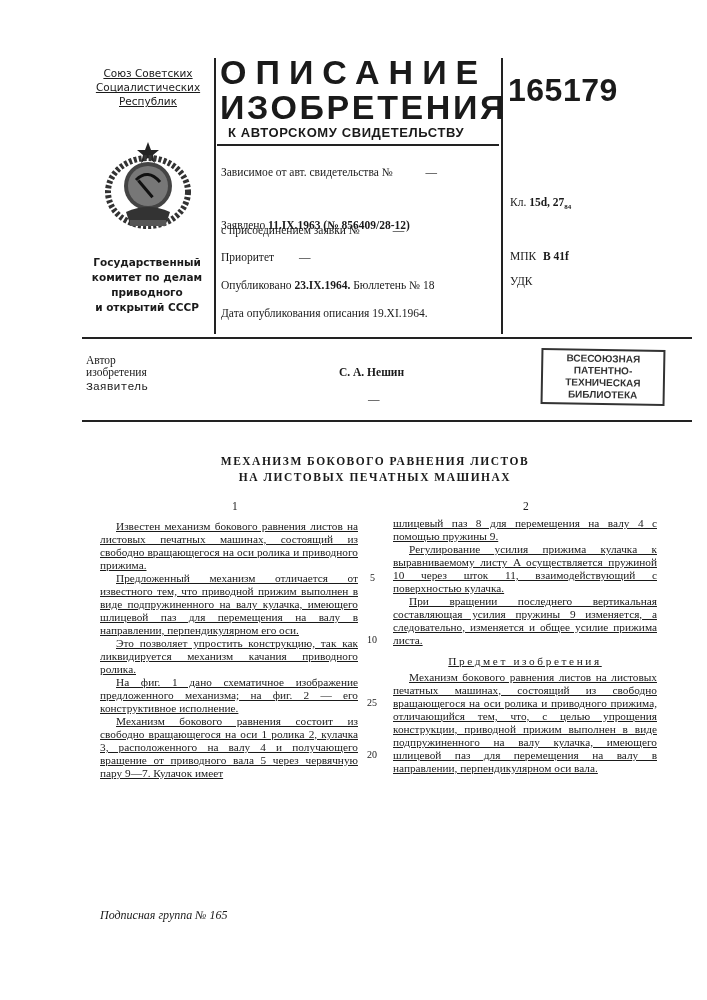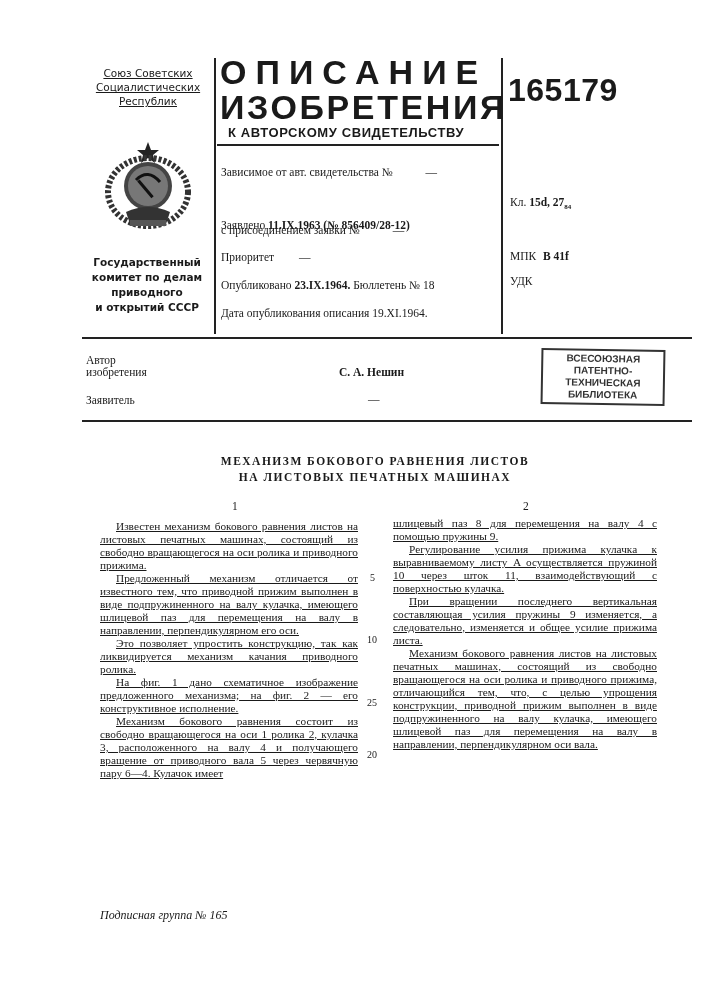--- a/index.html
+++ b/index.html
@@ -105,21 +105,21 @@
 </div>
 <div class="abs meta" style="left:510px; top:275px;">УДК</div>
 
 <div class="abs hline" style="left:82px; top:337px; width:610px; height:1.5px;"></div>
 
 <div class="abs meta" style="left:86px; top:354px; line-height:12px;">
   <div>Автор</div>
   <div>изобретения</div>
 </div>
 <div class="abs meta" style="left:339px; top:366px; font-weight:bold;">С. А. Нешин</div>
-<div class="abs meta" style="left:86px; top:394px;">Заявитель</div>
+<div class="abs meta" style="left:86px; top:380px;font-family:Liberation Mono, monospace;">Заявитель</div>
 <div class="abs meta" style="left:368px; top:393px;">—</div>
 
 <div class="abs stamp">
   <div>ВСЕСОЮЗНАЯ</div>
   <div>ПАТЕНТНО-</div>
   <div>ТЕХНИЧЕСКАЯ</div>
   <div>БИБЛИОТЕКА</div>
 </div>
 
 <div class="abs hline" style="left:82px; top:420px; width:610px; height:1.5px;"></div>
@@ -128,28 +128,29 @@
 <div class="abs h-title" style="top:471px;">НА ЛИСТОВЫХ ПЕЧАТНЫХ МАШИНАХ</div>
 
 <div class="abs meta" style="left:232px; top:500px;">1</div>
 <div class="abs meta" style="left:523px; top:500px;">2</div>
 
 <div class="abs col" style="left:100px; top:520px; width:258px;">
   <p>Известен механизм бокового равнения листов на листовых печатных машинах, состоящий из свободно вращающегося на оси ролика и приводного прижима.</p>
   <p>Предложенный механизм отличается от известного тем, что приводной прижим выполнен в виде подпружиненного на валу кулачка, имеющего шлицевой паз для перемещения на валу в направлении, перпендикулярном его оси.</p>
   <p>Это позволяет упростить конструкцию, так как ликвидируется механизм качания приводного ролика.</p>
   <p>На фиг. 1 дано схематичное изображение предложенного механизма; на фиг. 2 — его конструктивное исполнение.</p>
-  <p>Механизм бокового равнения состоит из свободно вращающегося на оси 1 ролика 2, кулачка 3, расположенного на валу 4 и получающего вращение от приводного вала 5 через червячную пару 6—4. Кулачок имеет</p>
+  <p>Механизм бокового равнения состоит из свободно вращающегося на оси 1 ролика 2, кулачка 3, расположенного на валу 4 и получающего вращение от приводного вала 5 через червячную пару 9—7. Кулачок имеет</p>
 </div>
 
 <div class="abs lnum" style="left:370px; top:572px;">5</div>
 <div class="abs lnum" style="left:367px; top:634px;">10</div>
 <div class="abs lnum" style="left:367px; top:697px;">25</div>
 <div class="abs lnum" style="left:367px; top:749px;">20</div>
 
 <div class="abs col" style="left:393px; top:517px; width:264px;">
   <p style="text-indent:0;">шлицевый паз 8 для перемещения на валу 4 с помощью пружины 9.</p>
   <p>Регулирование усилия прижима кулачка к выравниваемому листу A осуществляется пружиной 10 через шток 11, взаимодействующий с поверхностью кулачка.</p>
   <p style="">При вращении последнего вертикальная составляющая усилия пружины 9 изменяется, а следовательно, изменяется и общее усилие прижима листа.</p>
+  <div class="section" style="margin:8px 0 3px 0;">Предмет изобретения</div>
   <p>Механизм бокового равнения листов на листовых печатных машинах, состоящий из свободно вращающегося на оси ролика и приводного прижима, отличающийся тем, что, с целью упрощения конструкции, приводной прижим выполнен в виде подпружиненного на валу кулачка, имеющего шлицевой паз для перемещения на валу в направлении, перпендикулярном оси вала.</p>
 </div>
 
 <div class="abs foot">Подписная группа № 165</div>
 
 </body></html>

